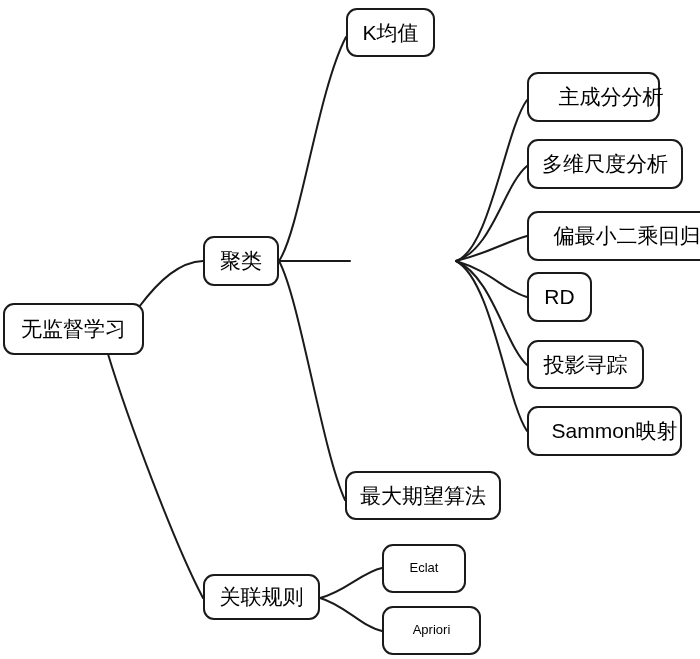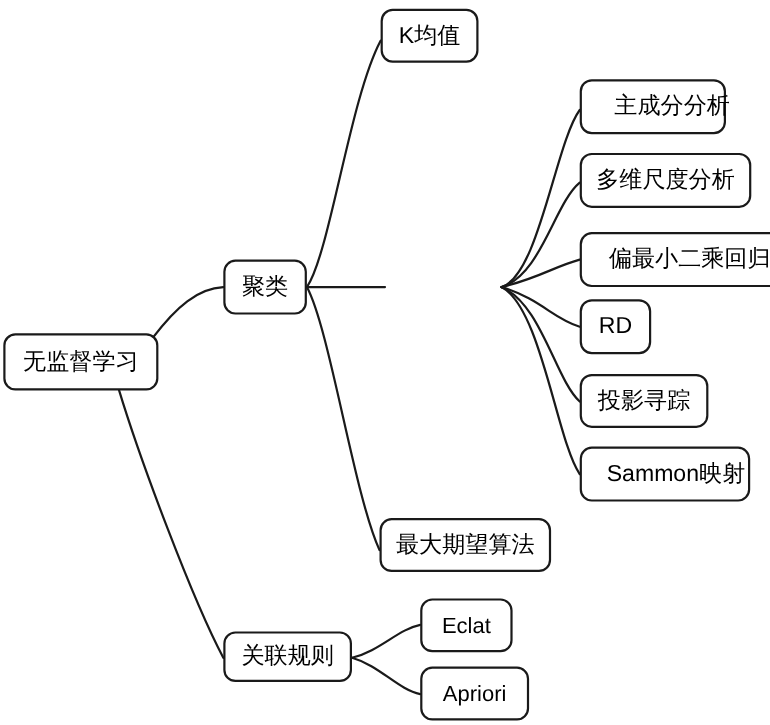--- a/index.html
+++ b/index.html
@@ -41,21 +41,21 @@
     text-align: center;
     color: #000000;
     line-height: 1.1;
     white-space: nowrap;
   }
   .node-label {
     display: block;
     padding: 0 2px;
   }
   .fs-21 { font-size: 21px; }
-  .fs-20 { font-size: 20px; }
+  .fs-20 { font-size: 13px; }
 </style>
 </head>
 <body>
 
 <div id="mindmap">
   <svg class="edges" viewBox="0 0 700 659" width="700" height="659" xmlns="http://www.w3.org/2000/svg">
       <path d="M 139,307 C 160,279 180,262 203,261" fill="none" stroke="#1a1a1a" stroke-width="2" stroke-linecap="round"></path>
       <path d="M 108,354 C 128,420 175,545 203,598" fill="none" stroke="#1a1a1a" stroke-width="2" stroke-linecap="round"></path>
       <path d="M 279,261 C 300,230 318,90 346,37" fill="none" stroke="#1a1a1a" stroke-width="2" stroke-linecap="round"></path>
       <path d="M 279,261 L 350,261" fill="none" stroke="#1a1a1a" stroke-width="2" stroke-linecap="round"></path>

